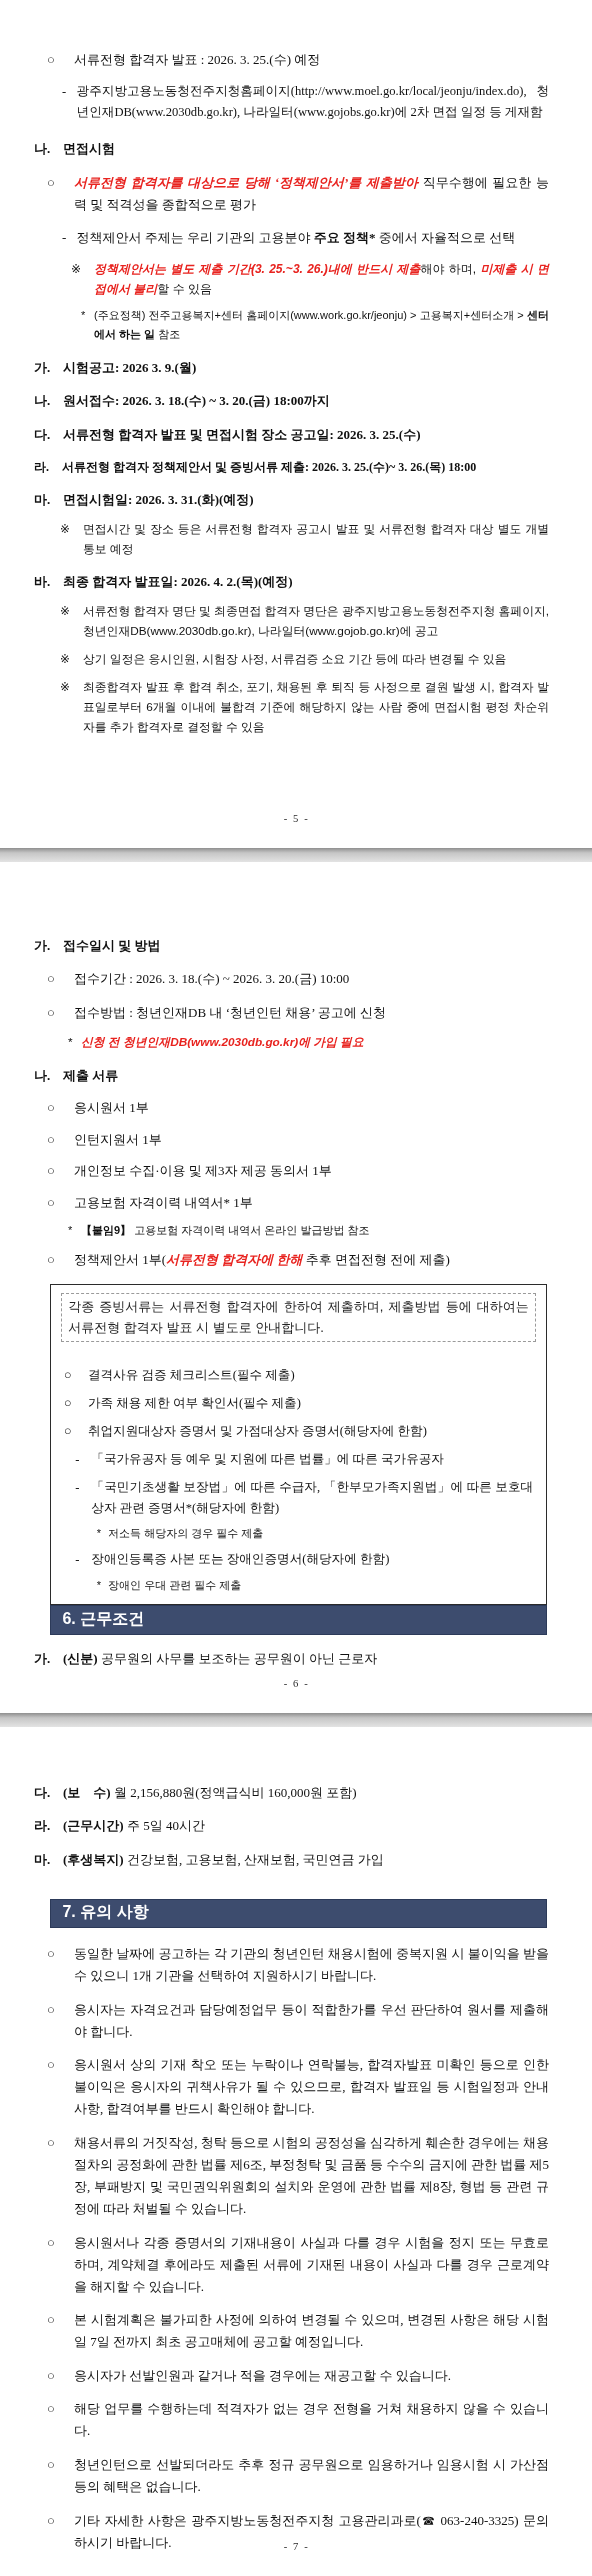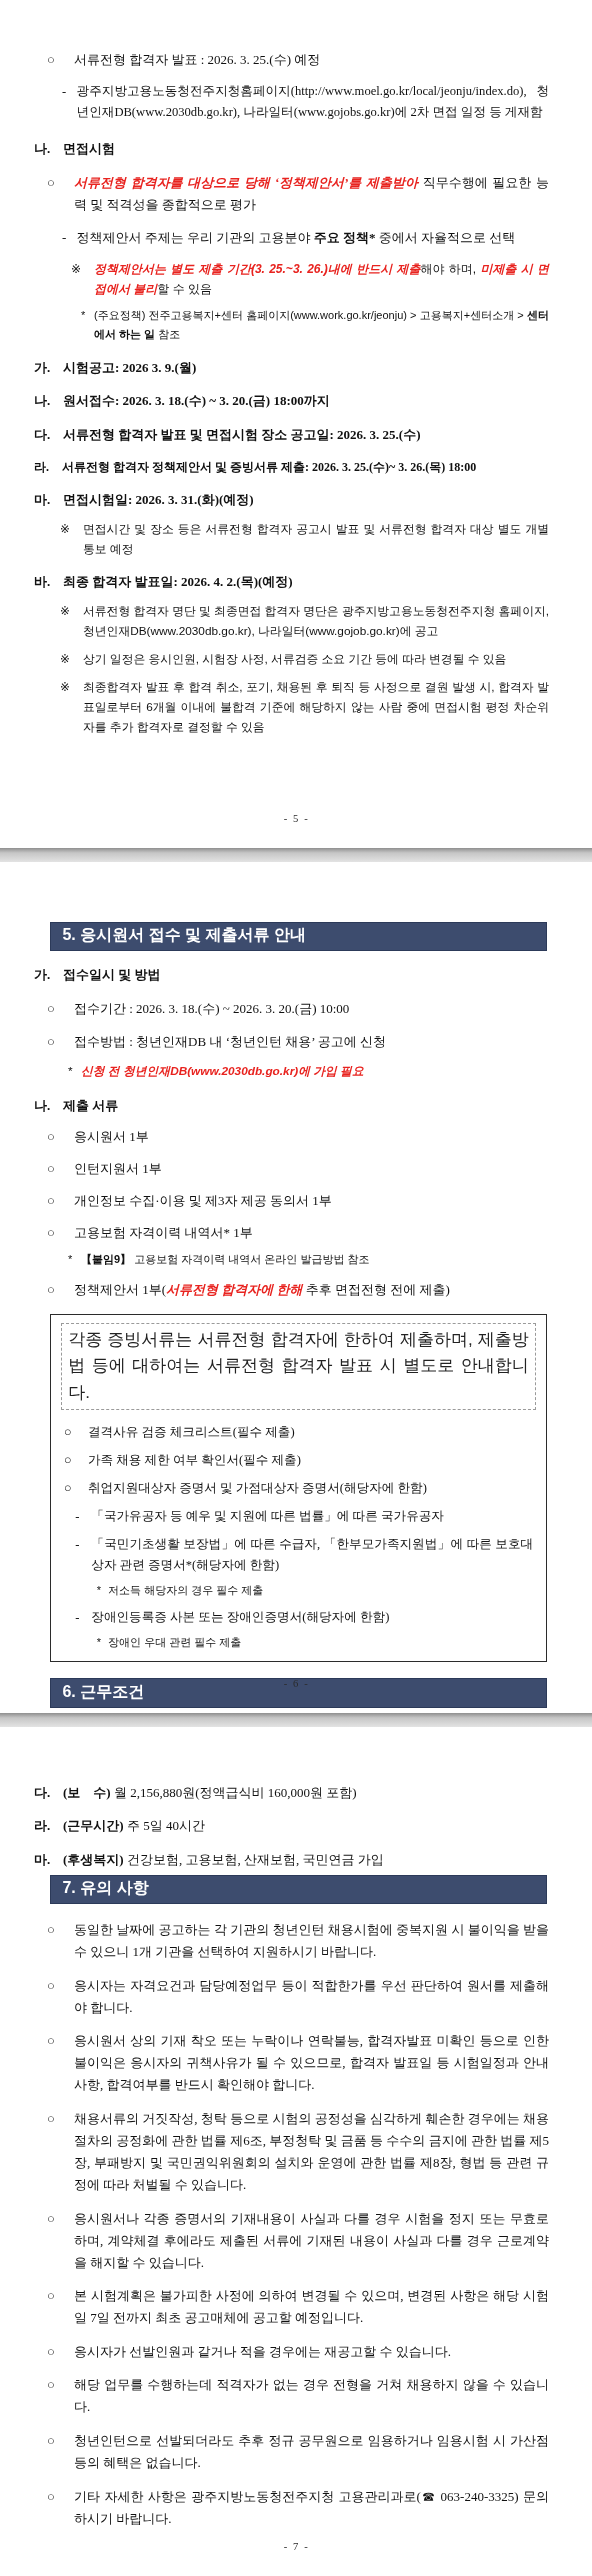--- a/index.html
+++ b/index.html
@@ -32,22 +32,22 @@
   }
   .cert-box{
     margin-left:50px; margin-right:46px;
     border:1.6px solid #2b2b2b; padding:8px 9.7px 9.7px; margin-top:13px;
   }
   .cert-box .doc-line{margin-right:3.2px;}
   .cert-box-title{
     text-align:center; font-size:14px; font-weight:bold; margin-bottom:8px; letter-spacing:0.8px;
   }
   .cert-box-note{
-    border:0.8px dashed #9a9a9a; padding:3.2px 6.5px; margin-bottom:12px;
-    font-size:17px; line-height:1.55; text-align:justify; color:#222;
+    border:0.8px dashed #9a9a9a; padding:3.2px 6.5px; margin-bottom:23px;
+    font-size:13px; line-height:1.55; text-align:justify; color:#222;
   }
   .page-number{
     position:absolute; bottom:24px; left:0; width:100%;
     text-align:center; font-size:10.6px; color:#2b2b2b; letter-spacing:1.6px;
   }
 </style>
 </head>
 <body>
 
 <div class="page page-5">
@@ -117,21 +117,20 @@
       <span class="line-body"><span>상기 일정은 응시인원, 시험장 사정, 서류검증 소요 기간 등에 따라 변경될 수 있음</span></span>
     </div>
     <div class="doc-line gothic" style="font-size: 11.8px; margin-left: 60px; margin-top: 8px;">
       <span class="marker" style="width: 23px;">※</span>
       <span class="line-body"><span>최종합격자 발표 후 합격 취소, 포기, 채용된 후 퇴직 등 사정으로 결원 발생 시, 합격자 발표일로부터 6개월 이내에 불합격 기준에 해당하지 않는 사람 중에 면접시험 평정 차순위자를 추가 합격자로 결정할 수 있음</span></span>
     </div>
   </div>
 <div class="page-gap"></div>
 <div class="page page-6">
   <div class="page-number">- 6 -</div>
-<div class="section-header"><span class="section-header-label">5. 응시원서 접수 및 제출서류 안내</span></div>
     <div class="doc-line seg-bold" style="margin-left: 34px; margin-top: 13px;">
       <span class="marker" style="width: 29px;">가.</span>
       <span class="line-body"><span>접수일시 및 방법</span></span>
     </div>
     <div class="doc-line" style="margin-left: 47px; margin-top: 11.4px;">
       <span class="marker" style="width: 27px;">○</span>
       <span class="line-body"><span>접수기간 : 2026. 3. 18.(수) ~ 2026. 3. 20.(금) 10:00</span></span>
     </div>
     <div class="doc-line" style="margin-left: 47px; margin-top: 11.4px;">
       <span class="marker" style="width: 27px;">○</span>
@@ -197,42 +196,42 @@
       </div>
       <div class="doc-line" style="font-size: 12.6px; margin-left: 14.6px; margin-top: 6.5px;">
         <span class="marker" style="width: 16px;">-</span>
         <span class="line-body"><span>장애인등록증 사본 또는 장애인증명서(해당자에 한함)</span></span>
       </div>
       <div class="doc-line gothic" style="font-size: 11px; margin-left: 36px; margin-top: 4.9px;">
         <span class="marker" style="width: 11.4px;">*</span>
         <span class="line-body"><span>장애인 우대 관련 필수 제출</span></span>
       </div>
     </div>
-    <div class="section-header" style="margin-top: 16px;"><span class="section-header-label">6. 근무조건</span></div>
+    <div class="section-header" style="margin-top: 0;"><span class="section-header-label">6. 근무조건</span></div>
     <div class="doc-line" style="margin-left: 34px; margin-top: 13px;">
       <span class="marker seg-bold" style="width: 29px;">가.</span>
       <span class="line-body"><span class="seg-bold">(신분)</span><span> 공무원의 사무를 보조하는 공무원이 아닌 근로자</span></span>
     </div>
   </div>
 <div class="page-gap"></div>
 <div class="page page-7">
   <div class="page-number">- 7 -</div>
 <div class="doc-line" style="margin-left: 34px;">
       <span class="marker seg-bold" style="width: 29px;">다.</span>
       <span class="line-body"><span class="seg-bold">(보&nbsp;&nbsp;&nbsp;&nbsp;수)</span><span> 월 2,156,880원(정액급식비 160,000원 포함)</span></span>
     </div>
     <div class="doc-line" style="margin-left: 34px; margin-top: 11.4px;">
       <span class="marker seg-bold" style="width: 29px;">라.</span>
       <span class="line-body"><span class="seg-bold">(근무시간)</span><span> 주 5일 40시간</span></span>
     </div>
     <div class="doc-line" style="margin-left: 34px; margin-top: 11.4px;">
       <span class="marker seg-bold" style="width: 29px;">마.</span>
       <span class="line-body"><span class="seg-bold">(후생복지)</span><span> 건강보험, 고용보험, 산재보험, 국민연금 가입</span></span>
     </div>
-    <div class="section-header" style="margin-top: 4px;"><span class="section-header-label">7. 유의 사항</span></div>
+    <div class="section-header" style="margin-top: 28px;"><span class="section-header-label">7. 유의 사항</span></div>
     <div class="doc-line" style="margin-left: 47px; margin-top: 14.6px;">
       <span class="marker" style="width: 27px;">○</span>
       <span class="line-body"><span>동일한 날짜에 공고하는 각 기관의 청년인턴 채용시험에 중복지원 시 불이익을 받을 수 있으니 1개 기관을 선택하여 지원하시기 바랍니다.</span></span>
     </div>
     <div class="doc-line" style="margin-left: 47px; margin-top: 11.4px;">
       <span class="marker" style="width: 27px;">○</span>
       <span class="line-body"><span>응시자는 자격요건과 담당예정업무 등이 적합한가를 우선 판단하여 원서를 제출해야 합니다.</span></span>
     </div>
     <div class="doc-line" style="margin-left: 47px; margin-top: 11.4px;">
       <span class="marker" style="width: 27px;">○</span>

